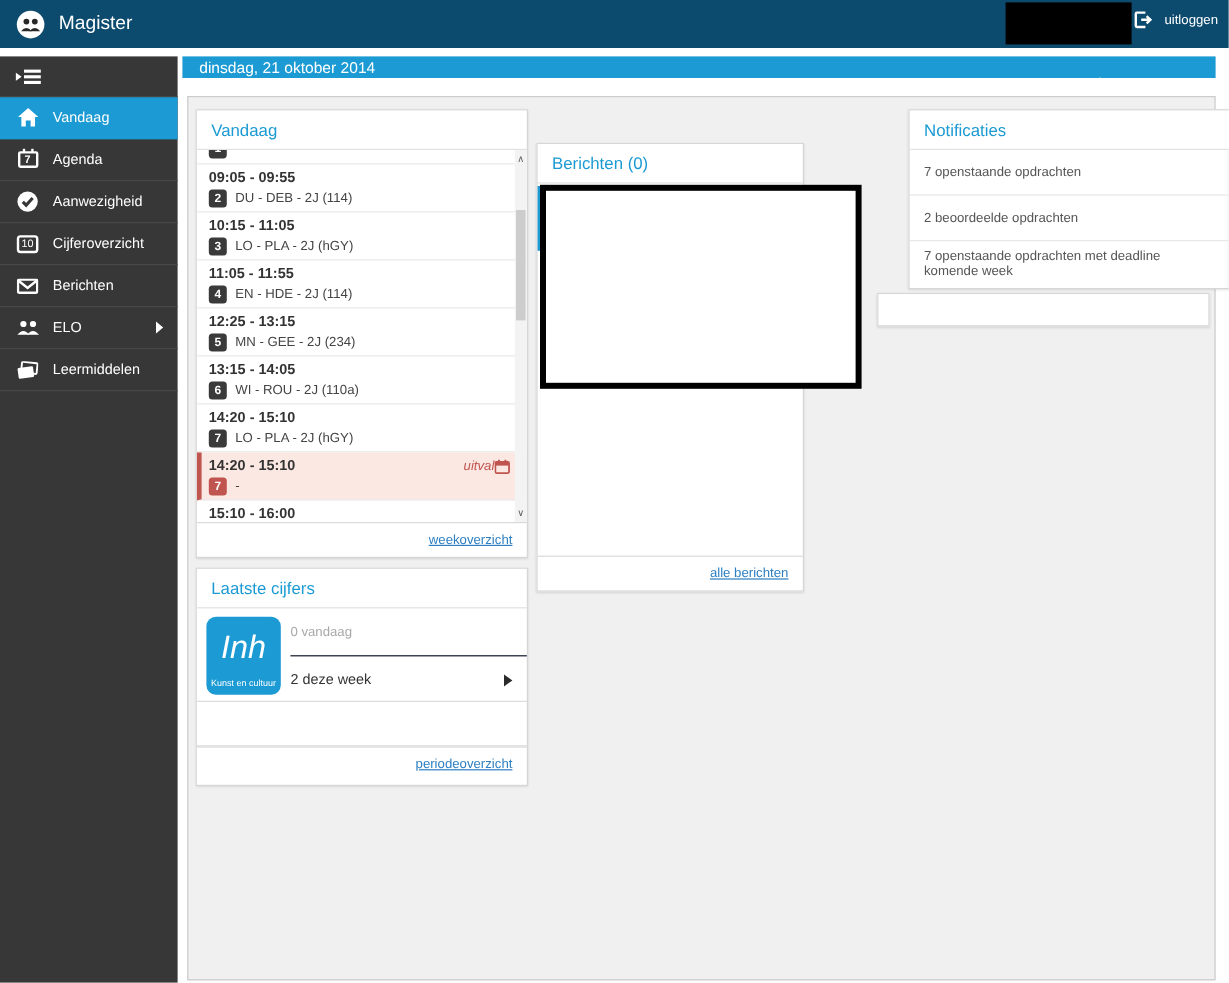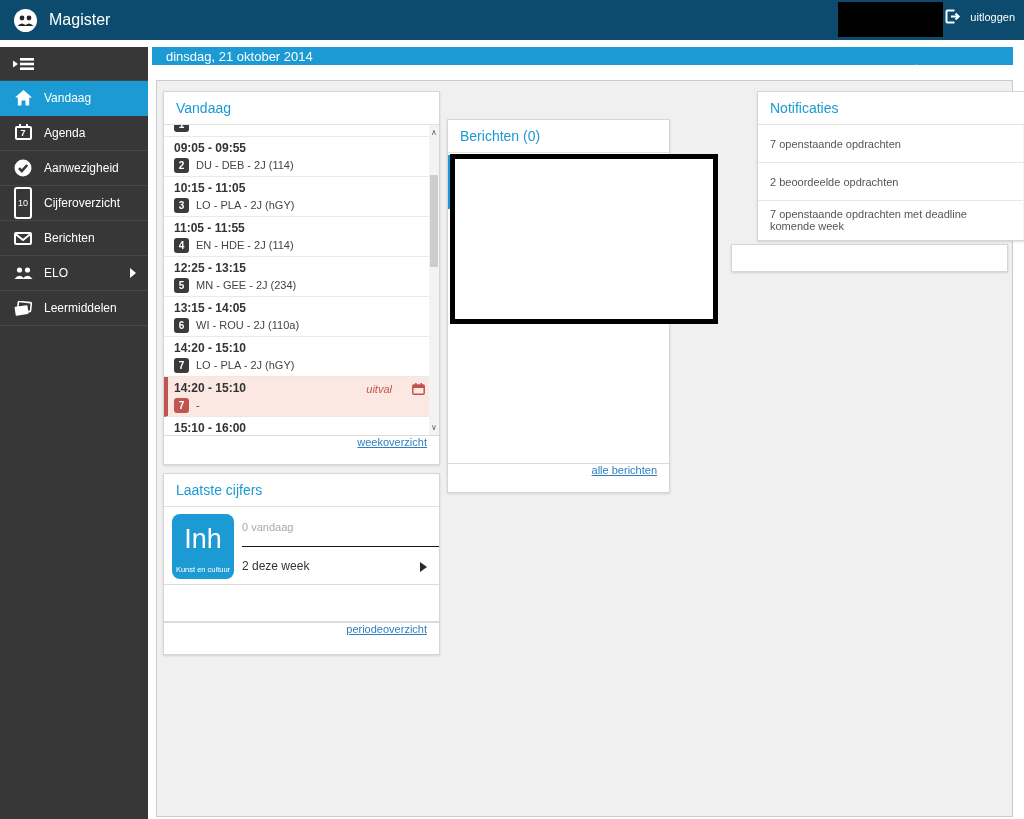--- a/index.html
+++ b/index.html
@@ -15,53 +15,53 @@
 
   
   .sidebar { position:absolute; left:0; top:47px; width:148px; height:772px; background:#373737; }
   .collapse-btn { height:34px; border-bottom:1px solid #474747; display:flex; align-items:center; padding-left:13px; cursor:pointer; }
   .nav-item { height:35px; border-bottom:1px solid #474747; display:flex; align-items:center; padding-left:12px; gap:10px; color:#fff; font-size:12px; cursor:pointer; position:relative; }
   .nav-item.active { background:#1b9ad3; border-bottom-color:#1b9ad3; }
   .nav-icon { width:22px; display:flex; align-items:center; justify-content:center; }
   .cal-icon { width:17px; height:14px; border:2px solid #fff; border-radius:2px; position:relative; display:flex; align-items:center; justify-content:center; color:#fff; font-size:9px; font-weight:bold; }
   .cal-icon:before, .cal-icon:after { content:""; position:absolute; top:-4px; width:2px; height:3px; background:#fff; }
   .cal-icon:before { left:2px; } .cal-icon:after { right:2px; }
-  .num-icon { min-width:18px; height:32px; border:2px solid #fff; border-radius:3px; color:#fff; font-size:9px; font-weight:normal; display:flex; align-items:center; justify-content:center; padding:0 1px; }
+  .num-icon { min-width:18px; height:15px; border:2px solid #fff; border-radius:3px; color:#fff; font-size:9px; font-weight:normal; display:flex; align-items:center; justify-content:center; padding:0 1px; }
   .chevron-right { position:absolute; right:12px; width:0; height:0; border-left:6px solid #fff; border-top:5px solid transparent; border-bottom:5px solid transparent; }
 
   
   .datebar { position:absolute; left:152px; top:47px; width:861px; height:18px; background:#1b9ad3; color:#fff; display:flex; align-items:center; }
   .date-label { font-size:13px; padding-left:14px; }
   .layout-btn { position:absolute; right:0; top:0; height:33px; width:97px; border-left:1px solid rgba(255,255,255,0.4); display:flex; align-items:center; justify-content:center; gap:7px; font-size:11px; cursor:pointer;margin-top:17px; }
 
   
   .container { position:absolute; left:156px; top:80px; width:857px; height:737px; background:#f0f0f0; border:1px solid #cbcbcb; }
 
   .panel { position:absolute; background:#fff; border:1px solid #d6d6d6; box-shadow:0 1px 2px rgba(0,0,0,0.12); display:flex; flex-direction:column; }
   .panel-header { height:33px; flex:0 0 33px; border-bottom:1px solid #e2e2e2; display:flex; align-items:center; padding-left:12px; color:#1b9ad3; font-size:14px; }
-  .panel-footer { flex:0 0 29px; border-top:1px solid #dadada; display:flex; justify-content:flex-end; padding-right:12px; }
+  .panel-footer { flex:0 0 29px; border-top:1px solid #dadada; display:flex; align-items:center; justify-content:flex-end; padding-right:12px; }
   .flink { font-size:11px; color:#2d7fc1; text-decoration:underline; cursor:pointer; }
 
   #panel-vandaag { left:6px; top:10px; width:277px; height:374px; }
   #panel-berichten { left:290px; top:2px; width:223px; height:374px;margin-top:36px; }
   #panel-notificaties { left:600px; top:10px; width:277px; height:150px; }
   #notif-footerbox { position:absolute; left:574px; top:163px; width:277px; height:28px; background:#fff; border:1px solid #d6d6d6; box-shadow:0 1px 2px rgba(0,0,0,0.12); }
   #panel-cijfers { left:6px; top:392px; width:277px; height:182px; }
 
   
   .sched-list { flex:1 1 auto; overflow:hidden; position:relative; }
   .srow { padding:4px 22px 3px 10px; border-bottom:1px solid #e9e9e9; position:relative; cursor:pointer; }
   .srow .time { font-size:12px; line-height:14px; font-weight:bold; color:#333; margin-bottom:2px; }
   .srow .line2 { display:flex; align-items:center; gap:7px; font-size:11px; color:#444; height:16px; }
   .badge { flex:0 0 15px; width:15px; height:15px; background:#3a3a3a; color:#fff; border-radius:3px; font-size:10px; font-weight:bold; display:flex; align-items:center; justify-content:center; }
   .srow.cancelled { background:#fce8e2; border-left:4px solid #c0544f; padding-left:6px; }
   .srow.cancelled .badge { background:#c0544f; }
   .srow.partial { height:12px; padding-top:0; padding-bottom:0; overflow:hidden; }
   .srow.partial .line2 { margin-top:-9px; }
-  .status-wrap { position:absolute; top:6px; right:14px; display:flex; align-items:center; gap:20px; color:#c0544f; font-size:11px; font-style:italic; }
+  .status-wrap { position:absolute; top:6px; right:14px; display:flex; align-items:center; gap:0; color:#c0544f; font-size:11px; font-style:italic; }
 
   
   .vscroll { position:absolute; right:0; top:0; bottom:0; width:10px; background:#f3f3f3; }
   .scroll-arrow { position:absolute; left:0; width:10px; height:13px; display:flex; align-items:center; justify-content:center; font-size:8px; color:#606060; cursor:pointer; font-style:normal; }
   .scroll-arrow.up { top:1px; } .scroll-arrow.down { bottom:1px; }
   .scroll-thumb { position:absolute; left:1px; width:8px; background:#cdcdcd; cursor:pointer; }
   .thumb-vandaag { top:50px; height:92px; }
   .thumb-notif { top:36px; height:64px; }
 
   
@@ -70,21 +70,21 @@
   .redacted-box-msg { position:absolute; left:2px; top:1px; width:268px; height:170px; background:#fff; border:5px solid #000; }
 
   
   .notif-list { flex:1 1 auto; position:relative; }
   .nrow { height:38px; border-bottom:1px solid #e7e7e7; display:flex; align-items:center; padding:0 22px 0 12px; font-size:11px; color:#555; cursor:pointer; }
   .nrow:last-child { border-bottom:none; }
 
   
   .grade-row { flex:0 0 78px; border-bottom:1px solid #dcdcdc; display:flex; cursor:pointer; }
   .grade-tile { margin:7px 0 0 8px; width:62px; height:65px; background:#1b9ad3; border-radius:8px; color:#fff; display:flex; flex-direction:column; align-items:center; flex:0 0 62px; }
-  .grade-tile .big { flex:1; display:flex; align-items:center; font-size:27px; line-height:27px; }
+  .grade-tile .big { flex:1; display:flex; align-items:center; font-size:27px; line-height:27px;font-style:italic; }
   .grade-tile .small { font-size:7.5px; padding-bottom:5px; white-space:nowrap; }
   .grade-col { flex:1; margin-left:8px; display:flex; flex-direction:column; position:relative; }
   .g-row-a { height:40px; border-bottom:1px solid #0f172a; display:flex; align-items:center; font-size:11px; color:#a9a9a9; }
   .g-row-b { height:37px; display:flex; align-items:center; font-size:12px; color:#333; }
   .arrow-right { position:absolute; right:12px; top:55px; width:0; height:0; border-left:7px solid #2b2b2b; border-top:5px solid transparent; border-bottom:5px solid transparent; }
   .empty-section { flex:0 0 37px; border-bottom:1px solid #dcdcdc; }
 
   svg { display:block; }
 </style>
 </head>

